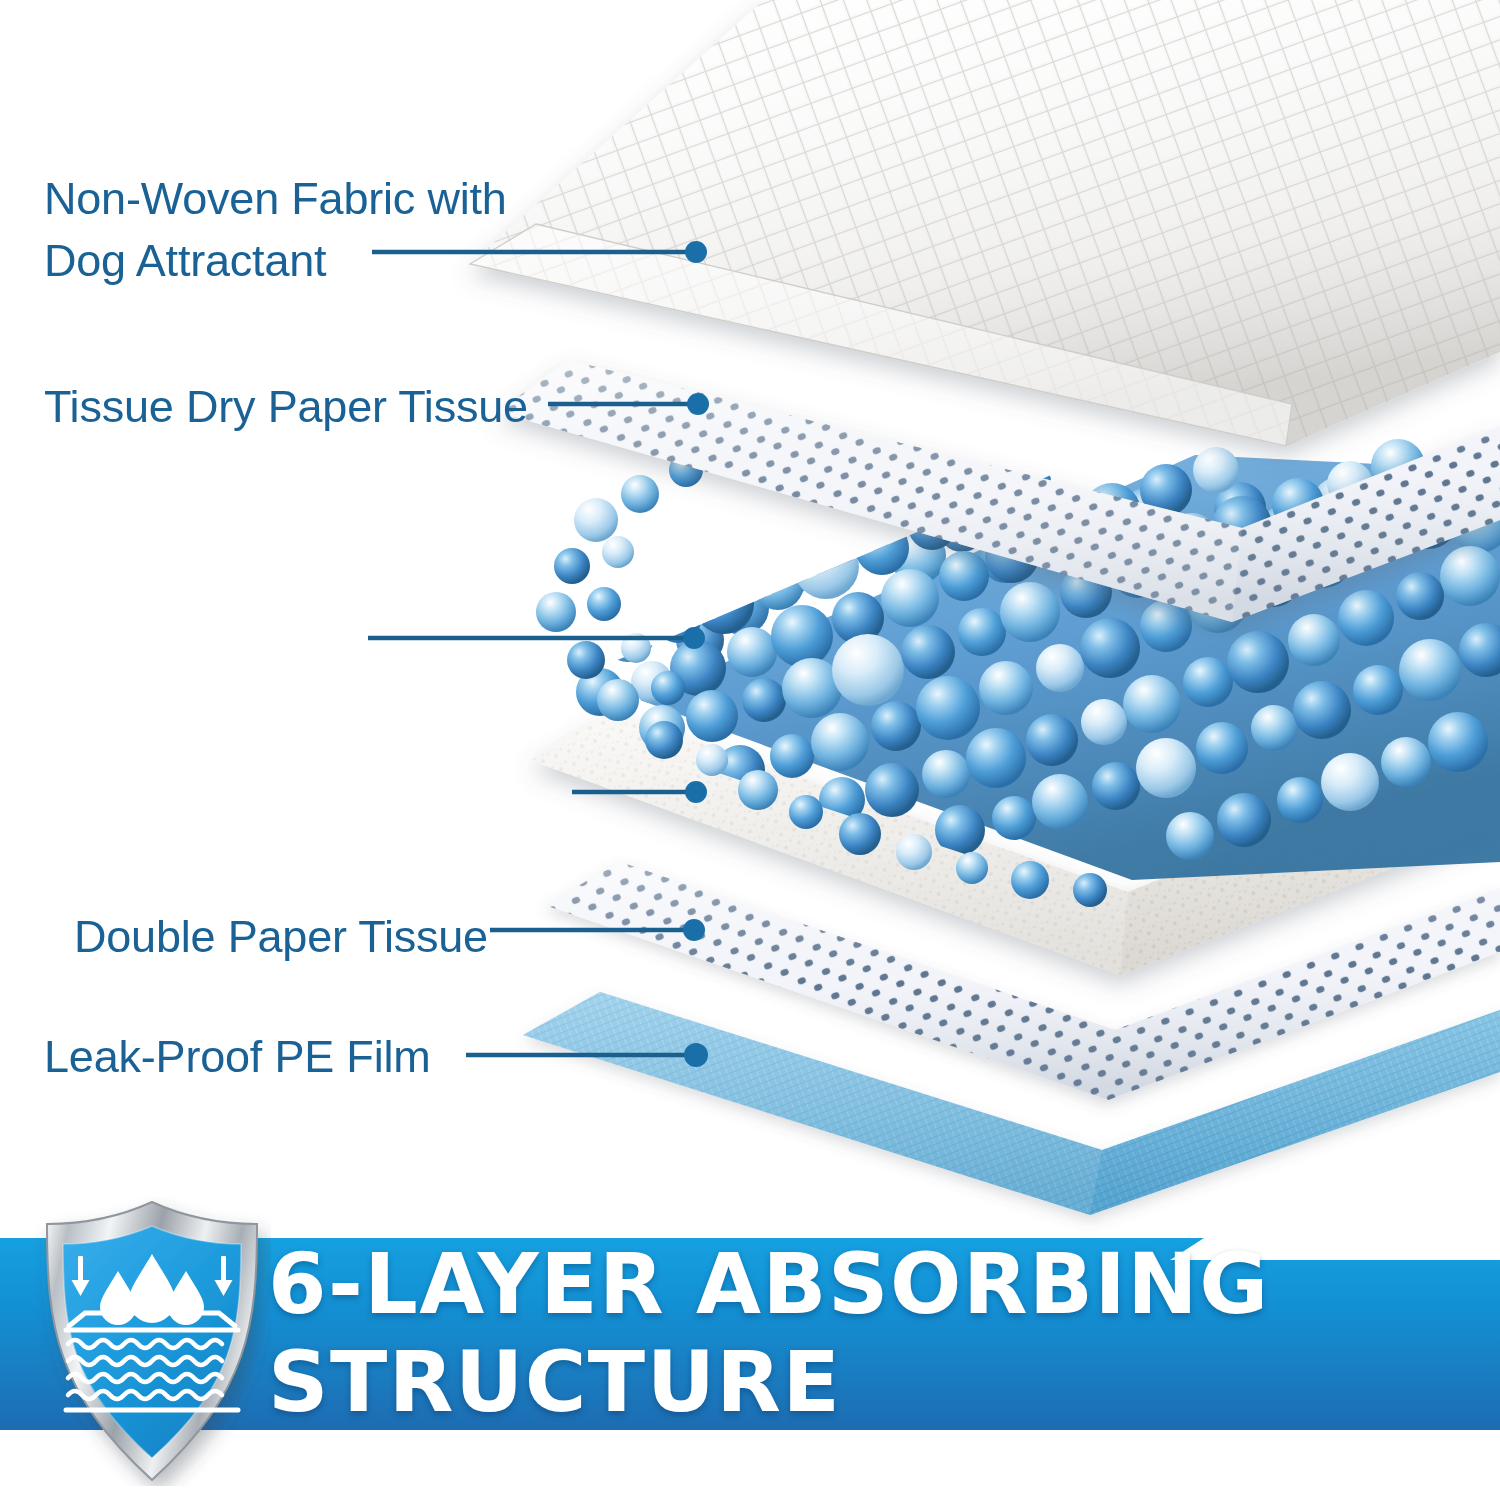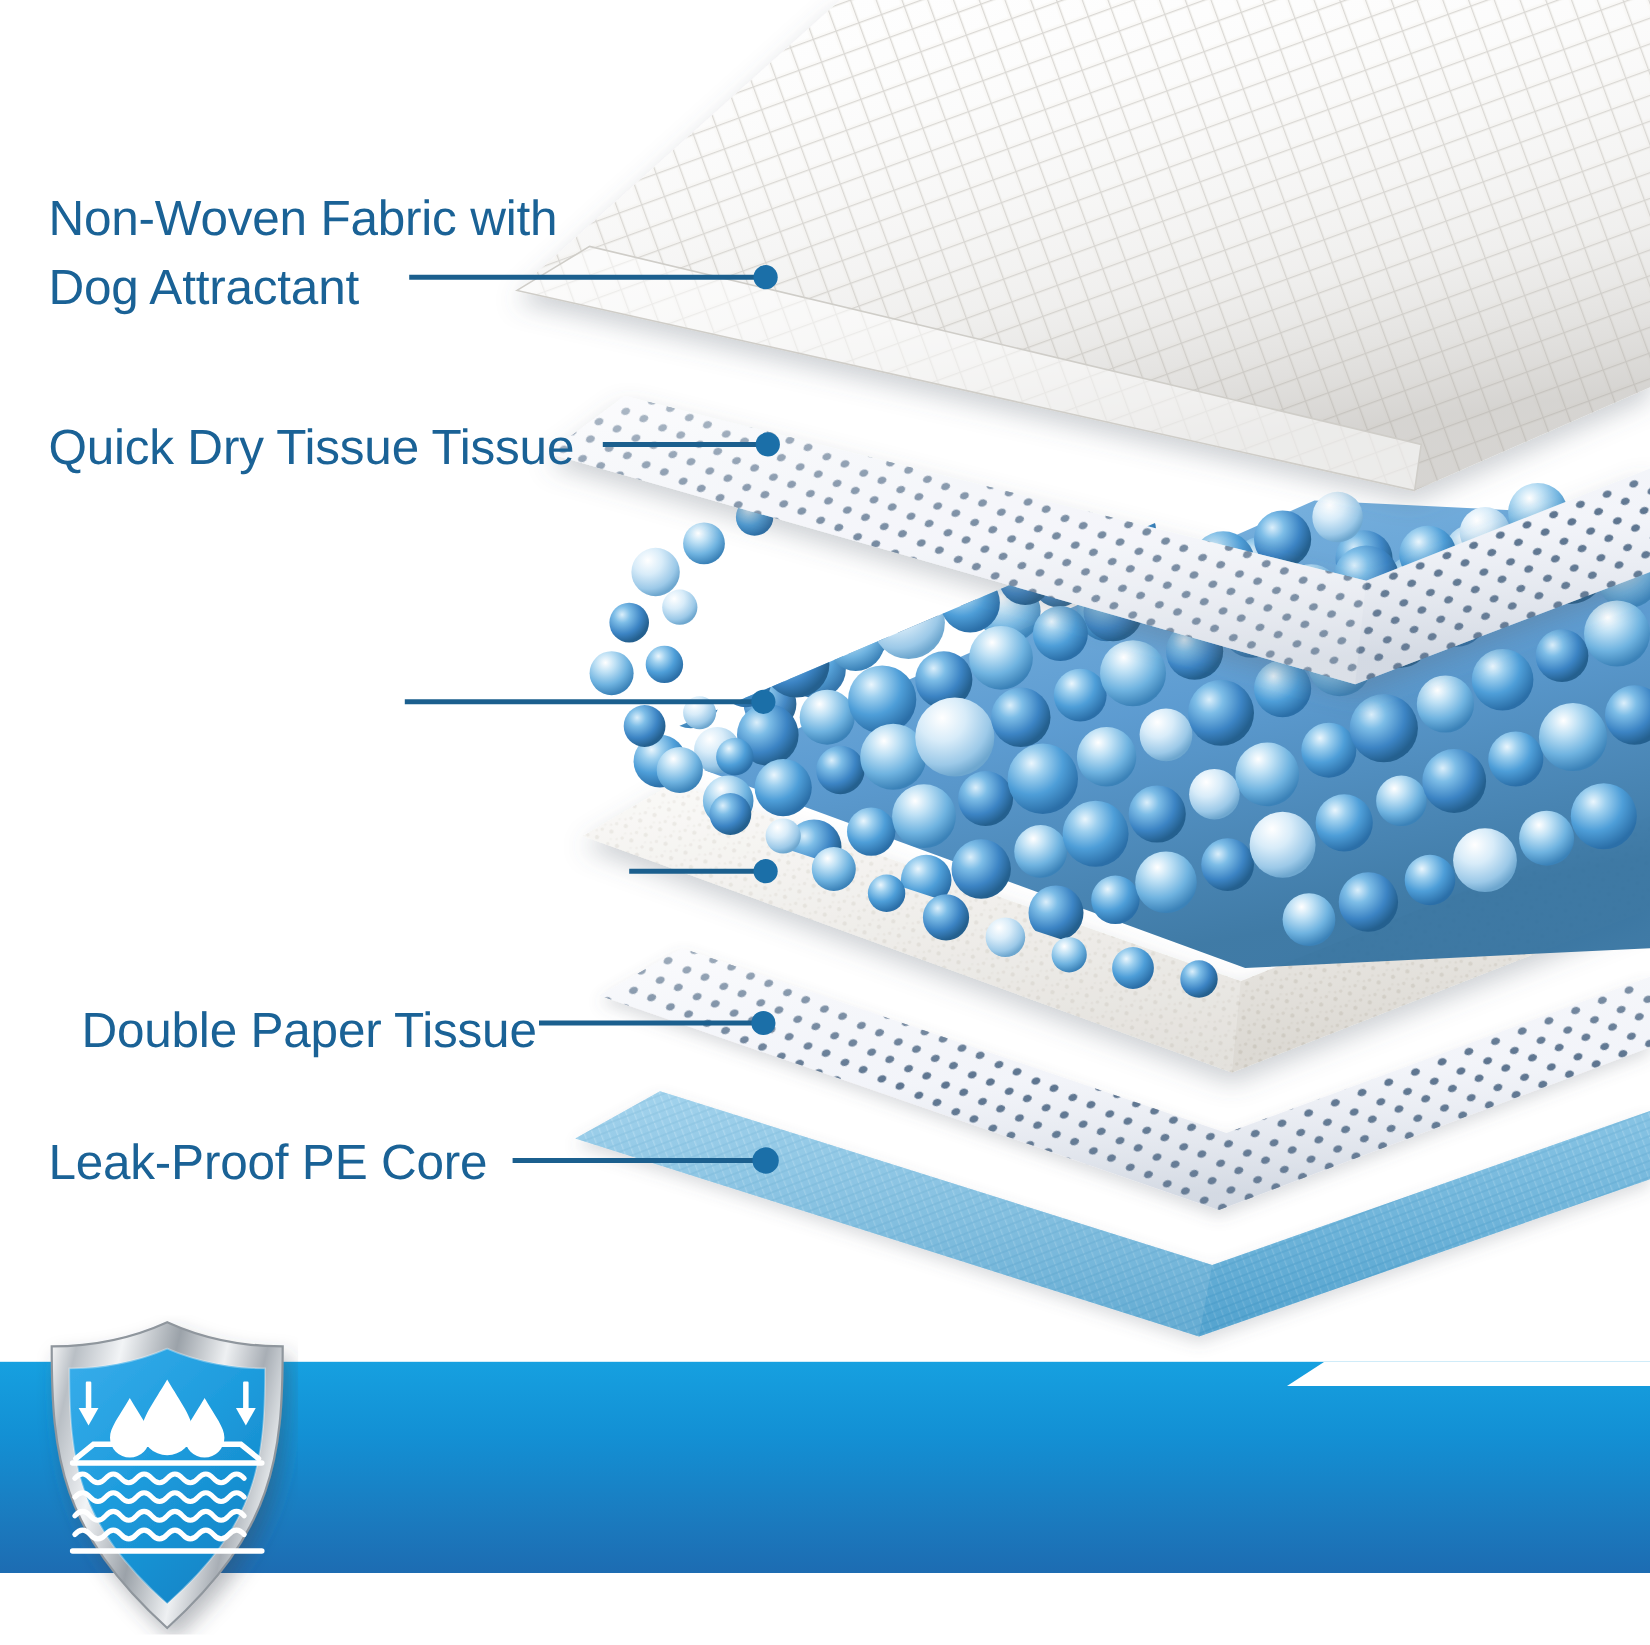--- a/index.html
+++ b/index.html
@@ -368,28 +368,29 @@
       <circle cx="698" cy="404" r="11"></circle>
       <circle cx="694" cy="638" r="11"></circle>
       <circle cx="696" cy="792" r="11"></circle>
       <circle cx="694" cy="930" r="11"></circle>
       <circle cx="696" cy="1055" r="12"></circle>
     </g>
   </svg>
 
   <div class="label l1">Non-Woven Fabric with
 Dog Attractant</div>
-  <div class="label l2">Quick Dry Tissue Tissue</div>
+  <div class="label l2">Tissue Dry Paper Tissue</div>
   <div class="label l5">Double Paper Tissue</div>
-  <div class="label l6">Leak-Proof PE Core</div>
+  <div class="label l6">Leak-Proof PE Film</div>
 
   <div id="banner">
     <div id="banner-notch"></div>
   </div>
 
+  <div id="banner-title">6-LAYER ABSORBING STRUCTURE</div>
 
   <svg id="shield" viewBox="0 0 238 290">
     <g filter="url(#shieldShadow)">
 
       <path d="M119,6 C84,22 48,28 14,28 C14,128 22,196 119,284 C216,196 224,128 224,28
                C190,28 154,22 119,6 Z" fill="url(#rimGrad)" stroke="#8f969d" stroke-width="2"></path>
 
       <path d="M119,30 C89,43 58,48 30,48 C30,132 37,190 119,262 C201,190 208,132 208,48
                C180,48 149,43 119,30 Z" fill="url(#shieldFill)"></path>
 

